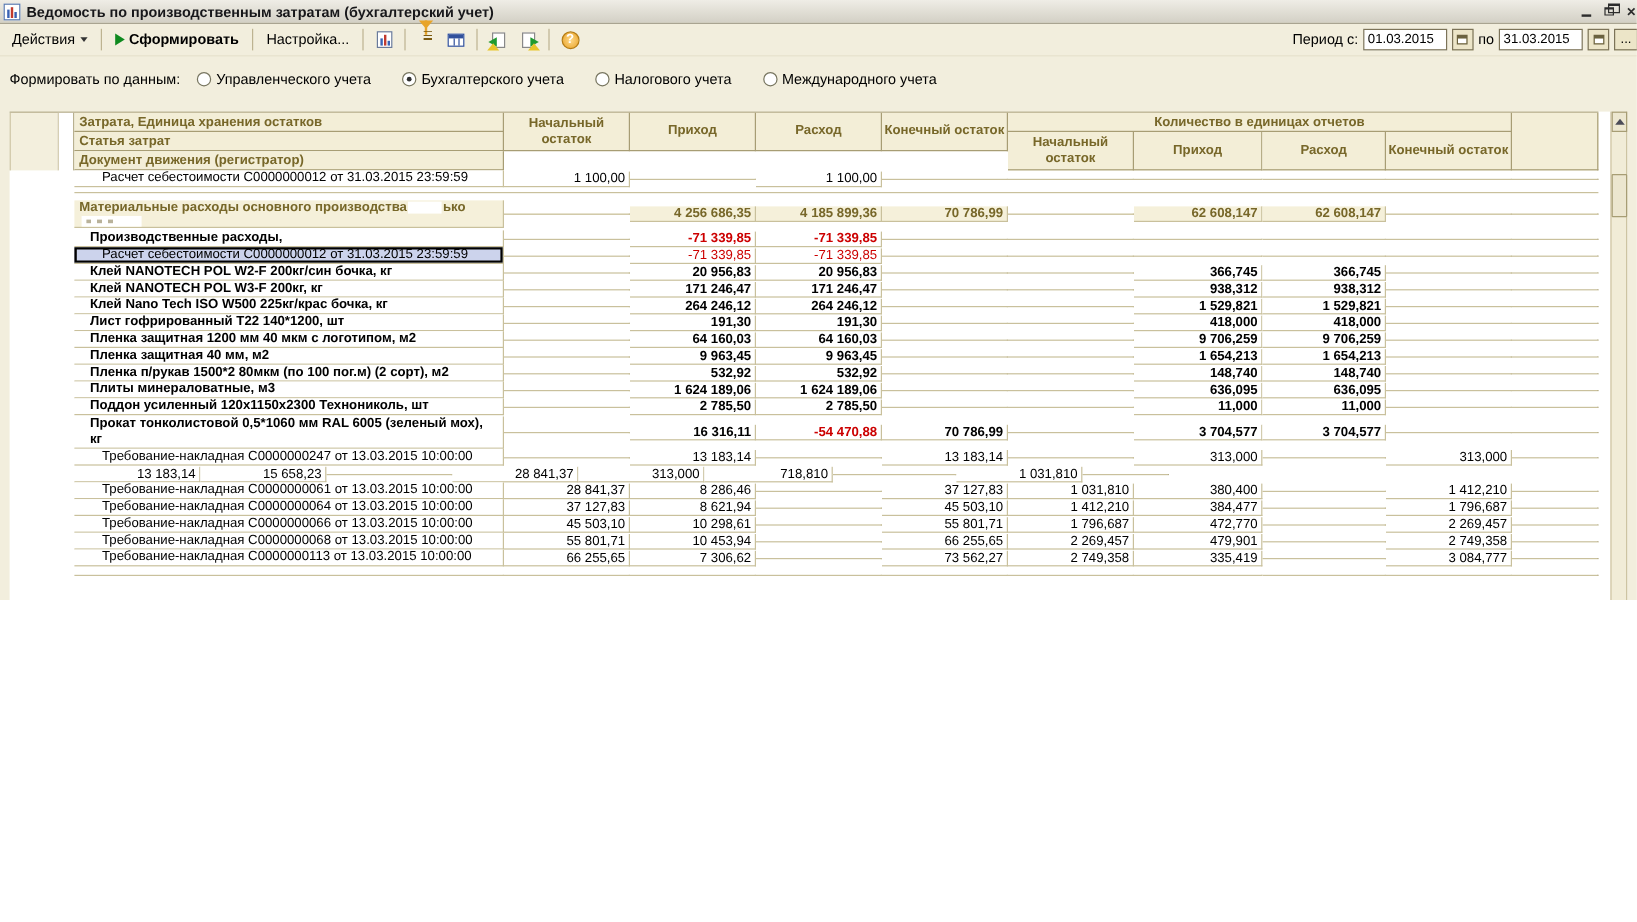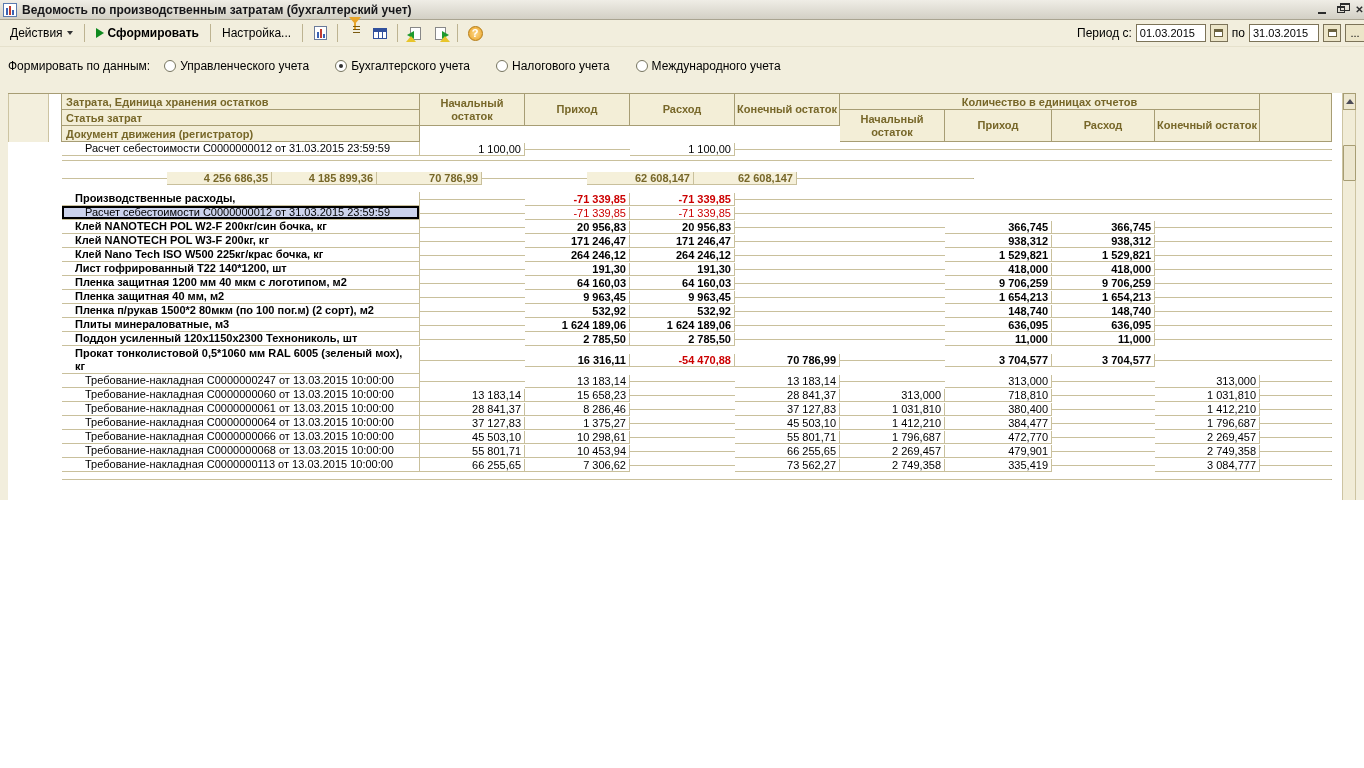--- a/index.html
+++ b/index.html
@@ -266,20 +266,26 @@
           <div class="cell gutter"></div>
           <div class="cell spc"></div>
           <div class="cell gaprow"></div>
         </div>
         <div class="trow group1" style="height: 28px;">
           <div class="cell gutter">
             <div class="tbox" style="left: 2px;">−</div>
             <div class="tline" style="left: 6px; top: 11px; bottom: 0px;"></div>
           </div>
           <div class="cell spc"></div>
+          <div class="cell name">
+            <div><span>Материальные расходы основного производства</span><div class="redact"></div><span>ько</span></div>
+            <div>
+              <div class="smudge"></div>
+            </div>
+          </div>
           <div class="cell num" style="width: 105px;"></div>
           <div class="cell num" style="width: 105px;">4 256 686,35</div>
           <div class="cell num" style="width: 105px;">4 185 899,36</div>
           <div class="cell num" style="width: 105px;">70 786,99</div>
           <div class="cell num" style="width: 105px;"></div>
           <div class="cell num" style="width: 107px;">62 608,147</div>
           <div class="cell num" style="width: 103px;">62 608,147</div>
           <div class="cell num" style="width: 105px;"></div>
           <div class="cell tail"></div>
         </div>
@@ -519,23 +525,20 @@
           <div class="cell num" style="width: 107px;">313,000</div>
           <div class="cell num" style="width: 103px;"></div>
           <div class="cell num" style="width: 105px;">313,000</div>
           <div class="cell tail"></div>
         </div>
         <div class="trow doc" style="height: 14px;">
           <div class="cell gutter">
             <div class="tline" style="left: 24px; top: 0px; bottom: 0px;"></div>
           </div>
           <div class="cell spc"></div>
-          <div class="cell name ind2">
-            <div><span>Требование-накладная С0000000060 от 13.03.2015 10:00:00</span></div>
-          </div>
           <div class="cell num" style="width: 105px;">13 183,14</div>
           <div class="cell num" style="width: 105px;">15 658,23</div>
           <div class="cell num" style="width: 105px;"></div>
           <div class="cell num" style="width: 105px;">28 841,37</div>
           <div class="cell num" style="width: 105px;">313,000</div>
           <div class="cell num" style="width: 107px;">718,810</div>
           <div class="cell num" style="width: 103px;"></div>
           <div class="cell num" style="width: 105px;">1 031,810</div>
           <div class="cell tail"></div>
         </div>
@@ -559,21 +562,21 @@
         </div>
         <div class="trow doc" style="height: 14px;">
           <div class="cell gutter">
             <div class="tline" style="left: 24px; top: 0px; bottom: 0px;"></div>
           </div>
           <div class="cell spc"></div>
           <div class="cell name ind2">
             <div><span>Требование-накладная С0000000064 от 13.03.2015 10:00:00</span></div>
           </div>
           <div class="cell num" style="width: 105px;">37 127,83</div>
-          <div class="cell num" style="width: 105px;">1 375,27</div>
+          <div class="cell num" style="width: 105px;">8 621,94</div>
           <div class="cell num" style="width: 105px;"></div>
           <div class="cell num" style="width: 105px;">45 503,10</div>
           <div class="cell num" style="width: 105px;">1 412,210</div>
           <div class="cell num" style="width: 107px;">384,477</div>
           <div class="cell num" style="width: 103px;"></div>
           <div class="cell num" style="width: 105px;">1 796,687</div>
           <div class="cell tail"></div>
         </div>
         <div class="trow doc" style="height: 14px;">
           <div class="cell gutter">

